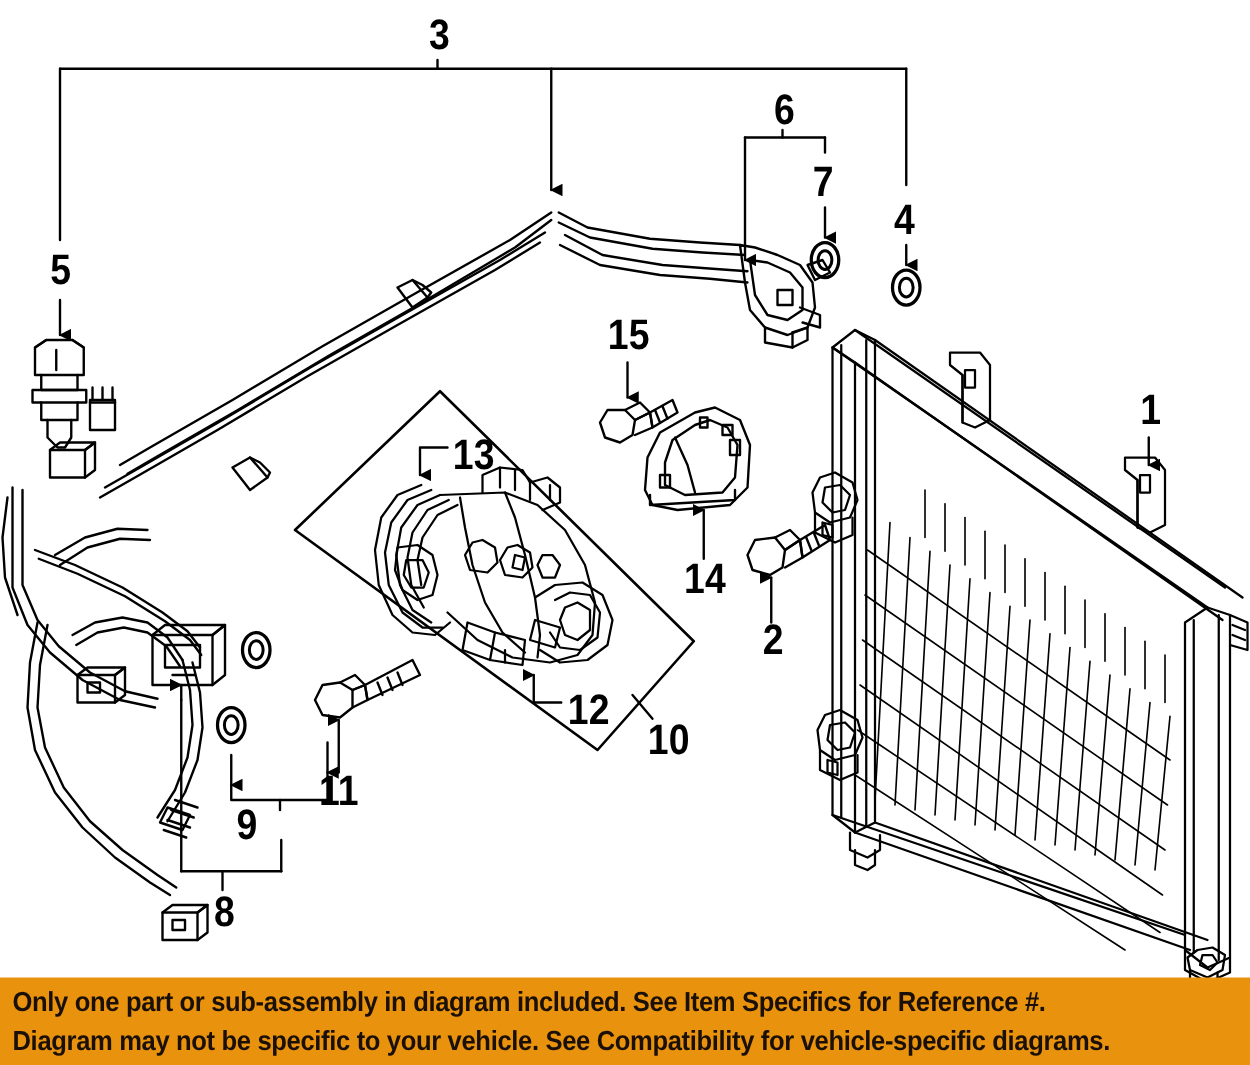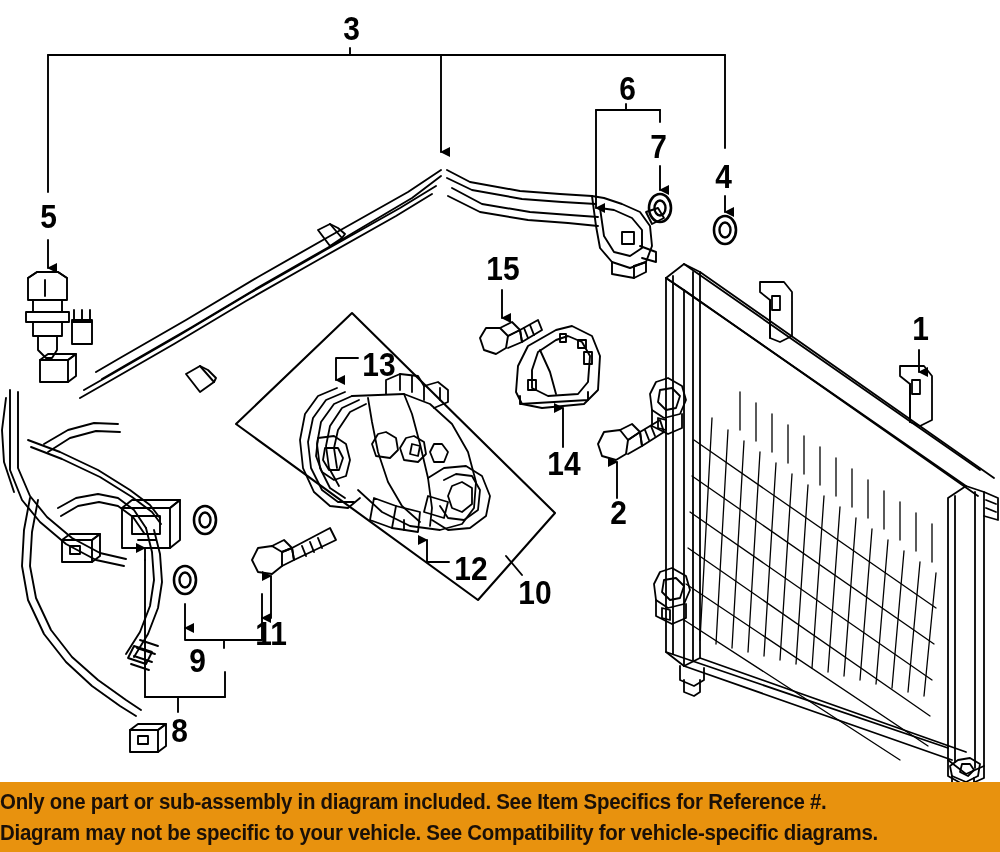--- a/index.html
+++ b/index.html
@@ -3,21 +3,21 @@
 <meta charset="utf-8">
 <style>
   html,body{margin:0;padding:0;background:#ffffff;}
   body{width:1000px;height:852px;overflow:hidden;
        font-family:"Liberation Sans", sans-serif;}
   #stage{position:relative;width:1000px;height:852px;background:#fff;}
   #art{position:absolute;left:0;top:0;width:1000px;height:852px;}
   .banner{position:absolute;left:0;top:782px;width:1000px;height:70px;
           background:#e8920e;box-sizing:border-box;
           display:flex;flex-direction:column;justify-content:center;
-          align-items:flex-start;}
+          align-items:flex-start;padding-left:10px;}
   .banner-line{font-family:"Liberation Sans", sans-serif;
                font-weight:bold;font-size:22px;line-height:31px;
                color:#1a1008;letter-spacing:-0.3px;white-space:nowrap;
                transform:scaleX(0.93);transform-origin:left center;}
   .callout{position:absolute;font-family:"Liberation Sans", sans-serif;
            font-weight:bold;color:#000;line-height:1;
            transform:scaleX(0.88);transform-origin:center center;
            user-select:none;}
 </style>
 </head>

